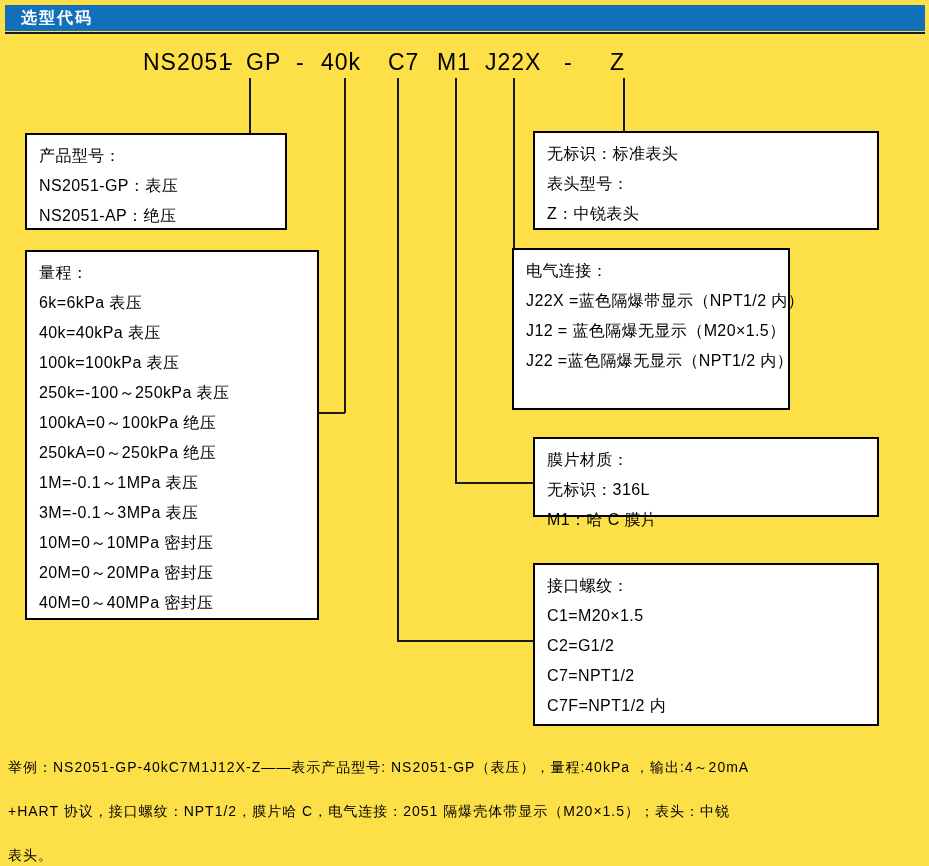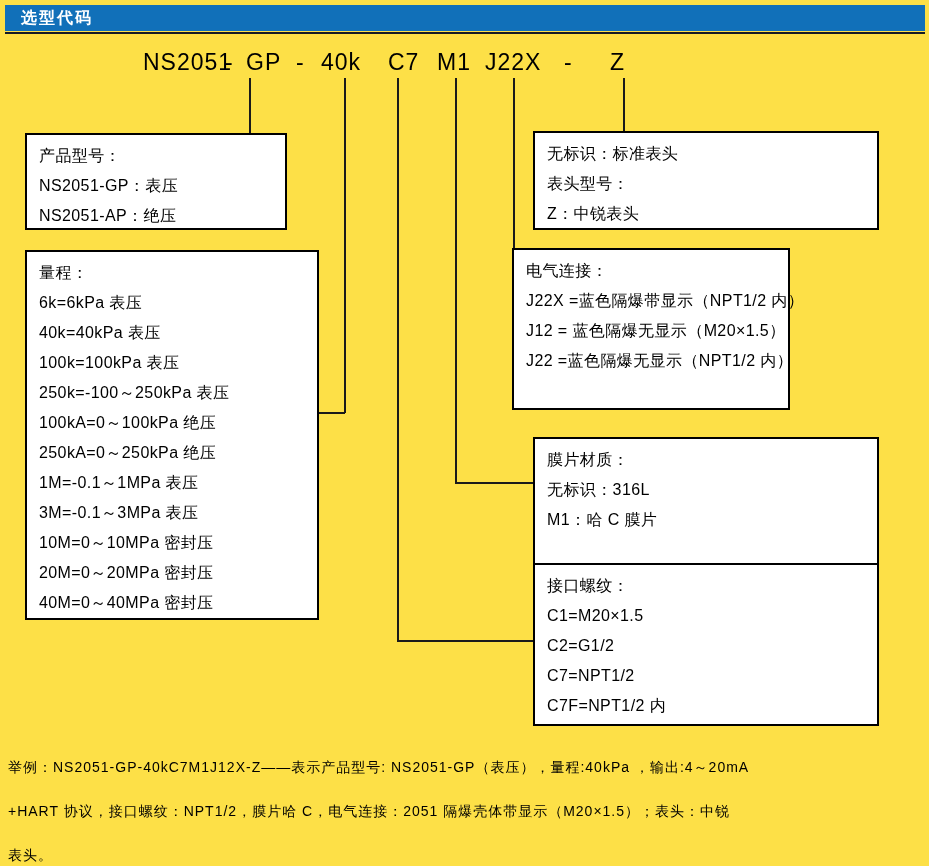--- a/index.html
+++ b/index.html
@@ -97,21 +97,21 @@
     <div class="box-line">Z：中锐表头</div>
   </div>
 
   <div class="box" style="left:512px; top:248px; width:278px; height:162px;">
     <div class="box-line">电气连接：</div>
     <div class="box-line">J22X =蓝色隔爆带显示（NPT1/2 内）</div>
     <div class="box-line">J12 = 蓝色隔爆无显示（M20×1.5）</div>
     <div class="box-line">J22 =蓝色隔爆无显示（NPT1/2 内）</div>
   </div>
 
-  <div class="box" style="left:533px; top:437px; width:346px; height:128px;">
+  <div class="box" style="left:533px; top:437px; width:346px; height:80px;">
     <div class="box-line">膜片材质：</div>
     <div class="box-line">无标识：316L</div>
     <div class="box-line">M1：哈 C 膜片</div>
   </div>
 
   <div class="box" style="left:533px; top:563px; width:346px; height:163px;">
     <div class="box-line">接口螺纹：</div>
     <div class="box-line">C1=M20×1.5</div>
     <div class="box-line">C2=G1/2</div>
     <div class="box-line">C7=NPT1/2</div>

